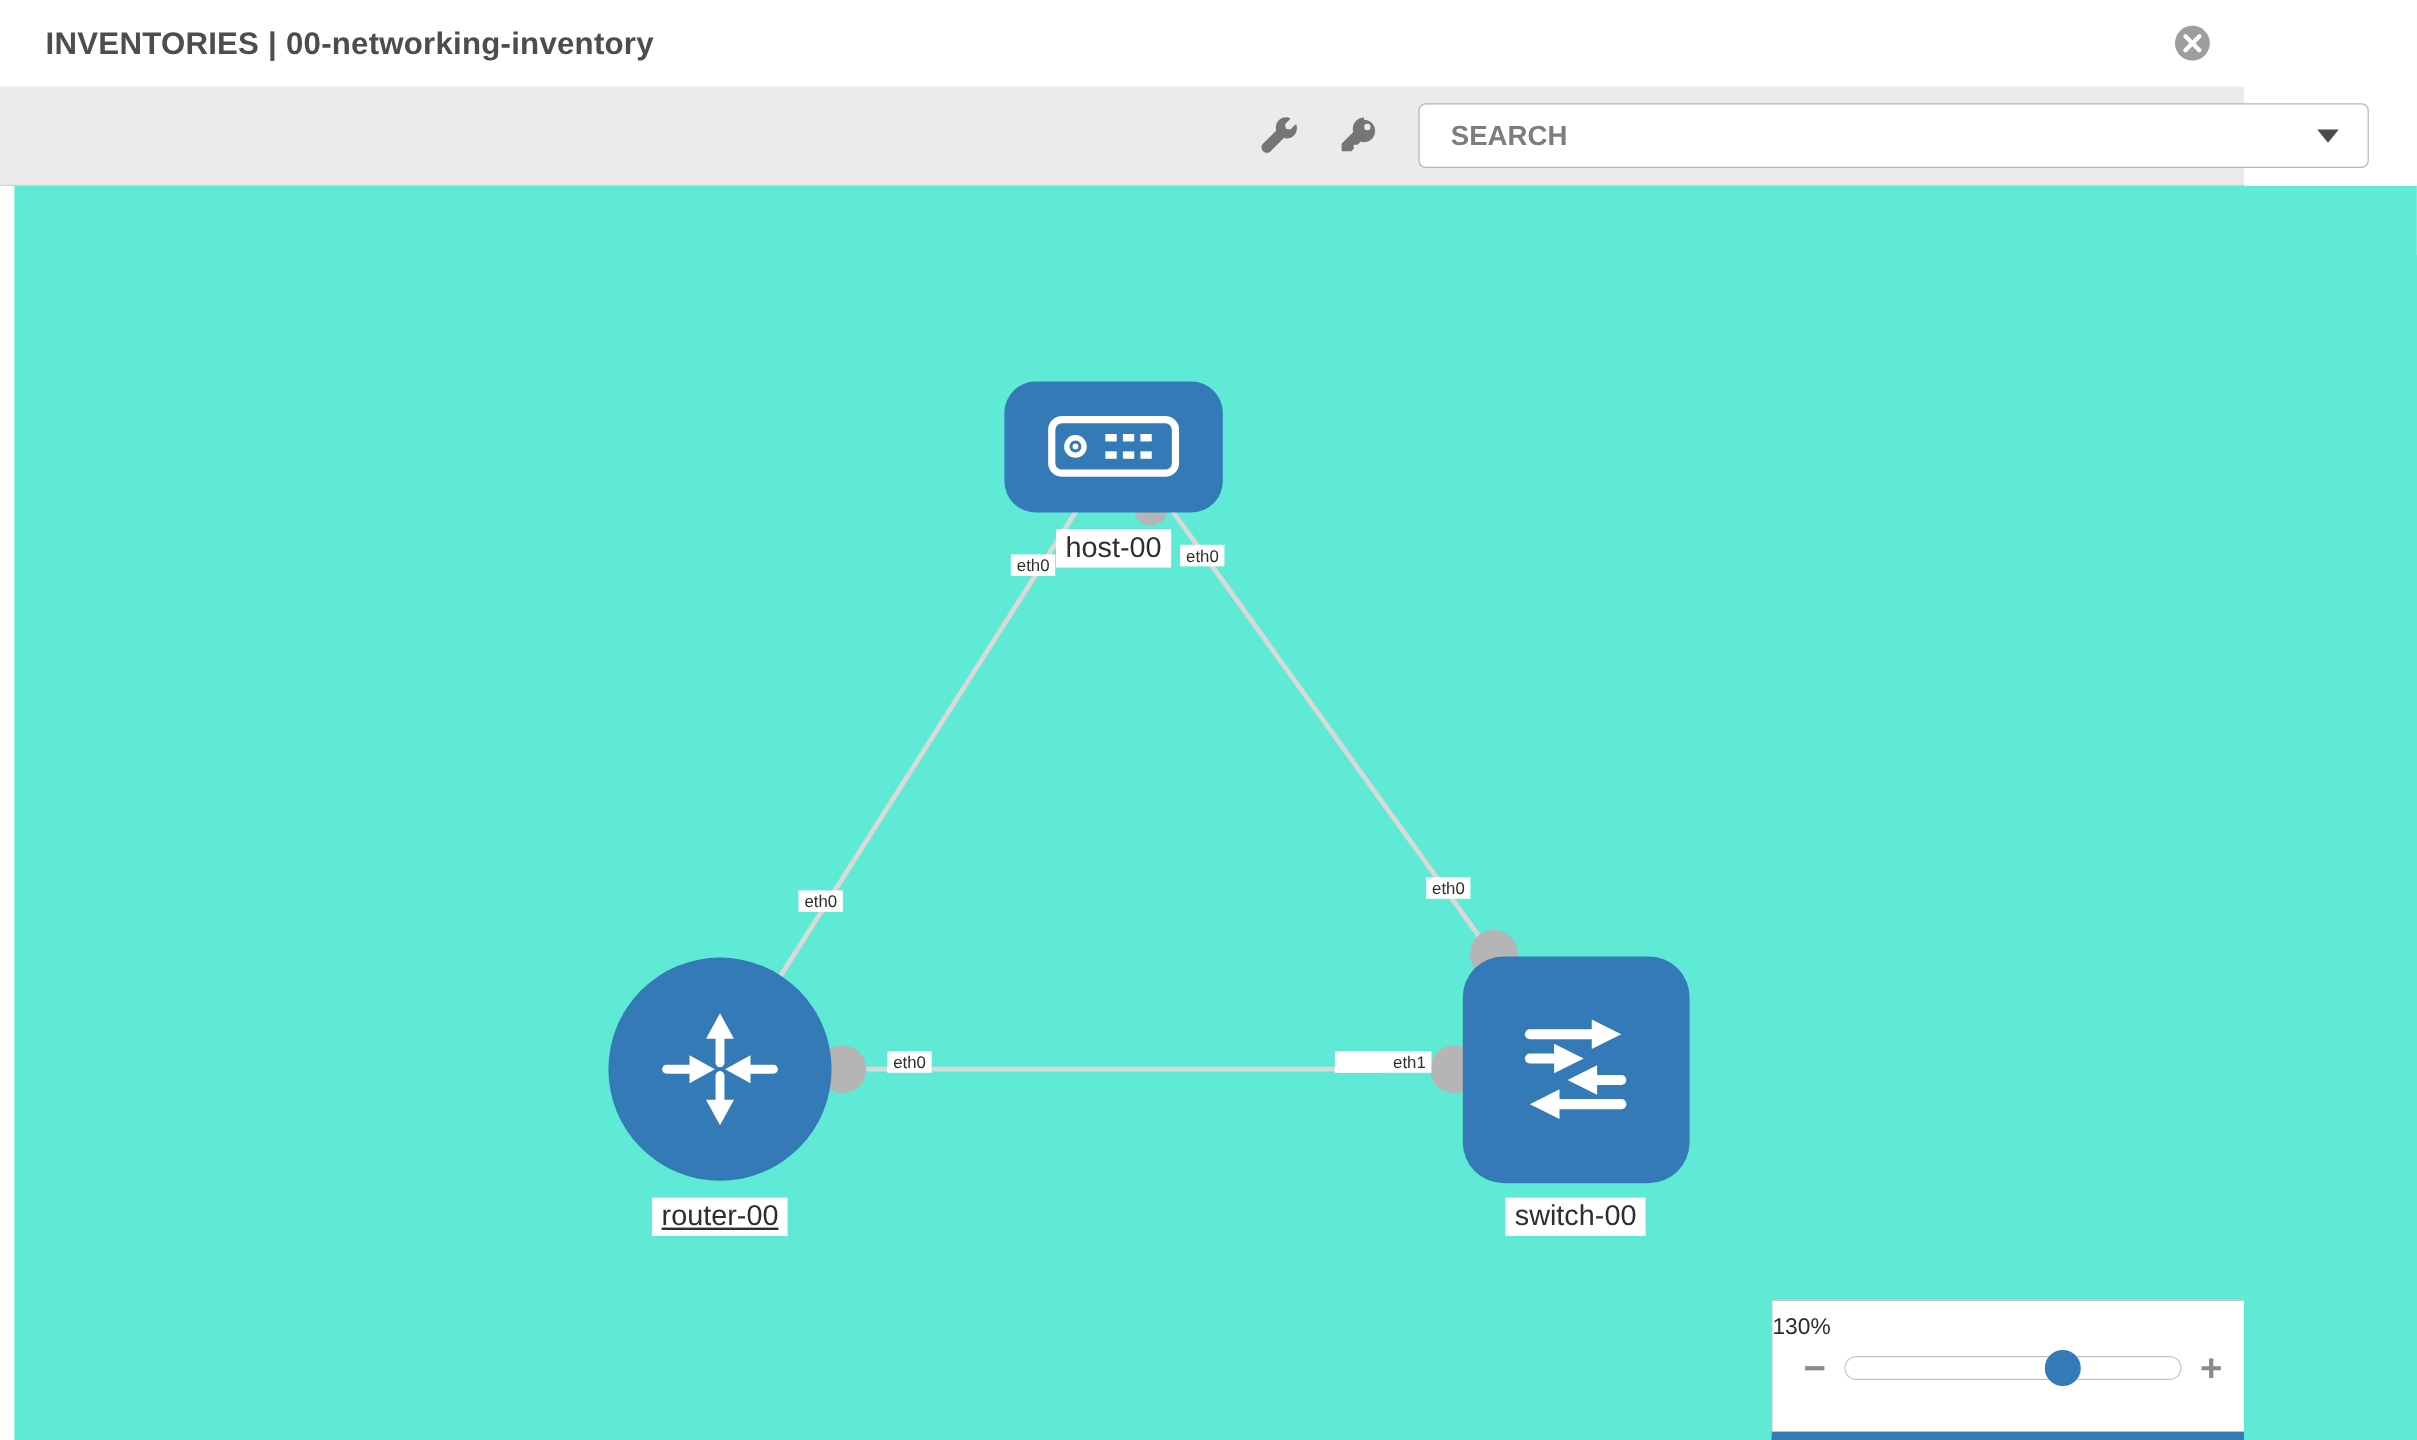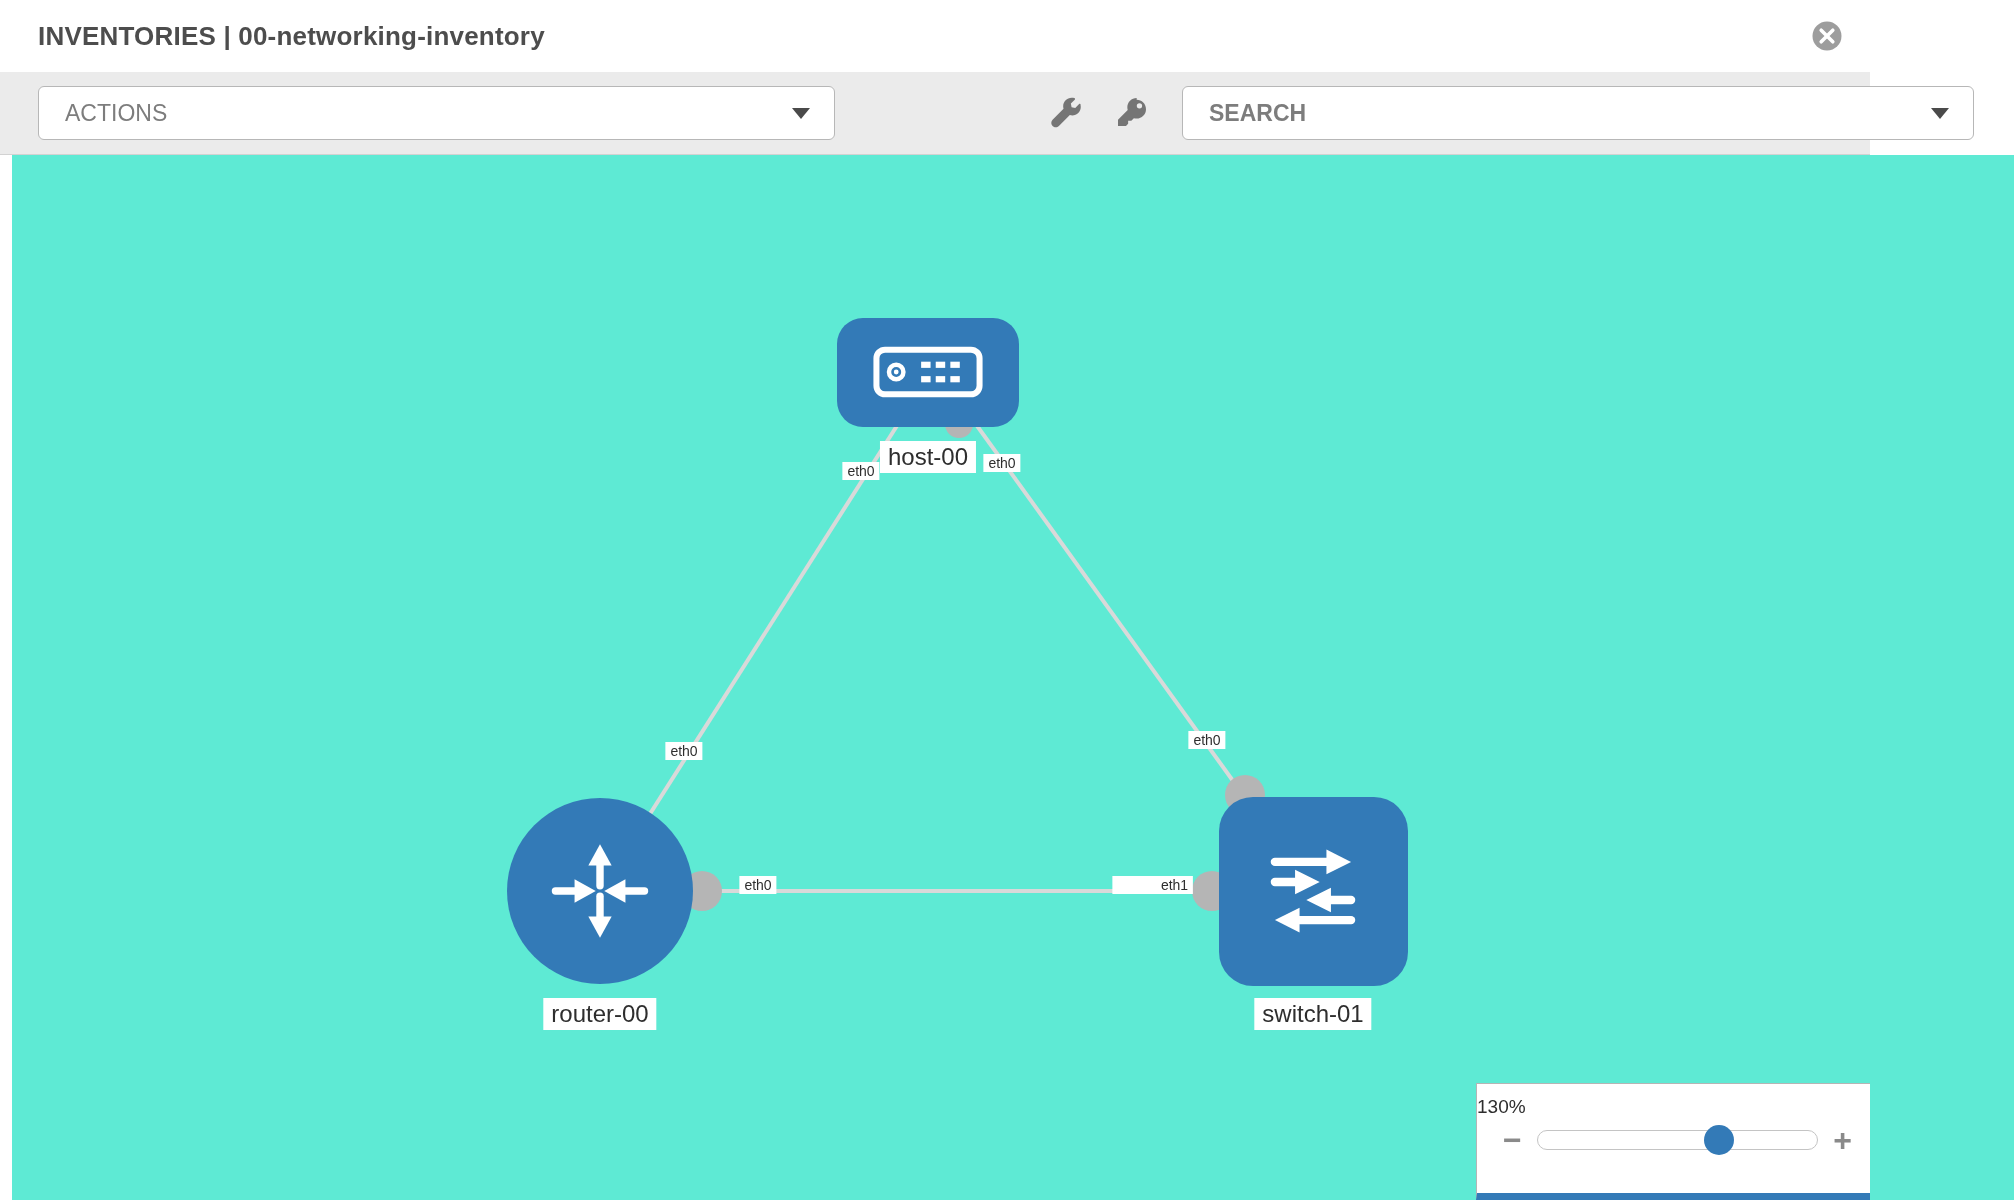--- a/index.html
+++ b/index.html
@@ -70,24 +70,20 @@
     <div class="page-title">INVENTORIES | 00-networking-inventory</div>
     <div class="close-btn">
       <svg width="38" height="38" viewBox="0 0 38 38">
         <circle cx="19" cy="19" r="14.5" fill="#9d9d9d"></circle>
         <path d="M13.2 13.2l11.6 11.6M24.8 13.2L13.2 24.8" stroke="#fff" stroke-width="3.6" stroke-linecap="round"></path>
       </svg>
     </div>
   </div>
 
   <div class="toolbar">
-    <div class="dropdown actions">
-      <span>ACTIONS</span>
-      <span class="chevron"></span>
-    </div>
 
     <div class="tool-icon wrench">
       <svg width="34" height="34" viewBox="0 0 24 24">
         <path fill="#757575" d="M22.4 6c-.12-.5-.76-.67-1.12-.3l-2.75 2.75-2.6-.5-.5-2.6L18.18 2.6c.37-.37.2-1-.3-1.12C17.3 1.33 16.66 1.25 16 1.25 12.7 1.25 10 3.95 10 7.25c0 .6.09 1.17.26 1.72l-7.73 7.73c-1.23 1.23-1.23 3.22 0 4.45 1.23 1.23 3.22 1.23 4.45 0l7.73-7.73c.55.17 1.13.26 1.72.26 3.3 0 6-2.7 6-6 0-.58-.08-1.15-.23-1.68z"></path>
       </svg>
     </div>
     <div class="tool-icon key">
       <svg width="32" height="32" viewBox="0 0 24 24">
         <path fill="#757575" d="M15.5 1.5c-3.87 0-7 3.13-7 7 0 .7.1 1.38.3 2.02L1.5 17.8v4.7h6l1.6-1.6v-2.4h2.4l1.9-1.9c.67.2 1.38.3 2.1.3 3.87 0 7-3.13 7-7s-3.13-7-7-7zm2.1 3.9a2 2 0 1 1 0 4 2 2 0 0 1 0-4z"></path>
       </svg>
@@ -137,38 +133,38 @@
               <line x1="50" y1="55" x2="50" y2="78"></line>
               <polygon points="50,94 39,74 61,74" stroke="none"></polygon>
               <line x1="8" y1="50" x2="30" y2="50"></line>
               <polygon points="46,50 26,39 26,61" stroke="none"></polygon>
               <line x1="70" y1="50" x2="92" y2="50"></line>
               <polygon points="54,50 74,39 74,61" stroke="none"></polygon>
             </g>
           </svg>
         </span>
       </div>
-      <div class="node-label" style="left: 588px; top: 859px;">router-00</div>
+      <div class="node-label" style="left: 588px; top: 859px; text-decoration: underline;">router-00</div>
       <div class="node switch" style="left: 1206.5px; top: 641.5px; width: 189px; height: 189px;">
         <span class="node-icon">
           <svg viewBox="0 0 100 100" width="112" height="112">
             <g stroke="#fff" stroke-width="7.5" fill="#fff" stroke-linecap="round">
               <line x1="16" y1="24" x2="64" y2="24"></line>
               <polygon points="84,24 62,13 62,35" stroke="none"></polygon>
               <line x1="16" y1="42" x2="36" y2="42"></line>
               <polygon points="56,42 34,31 34,53" stroke="none"></polygon>
               <line x1="84" y1="58" x2="64" y2="58"></line>
               <polygon points="44,58 66,47 66,69" stroke="none"></polygon>
               <line x1="84" y1="76" x2="36" y2="76"></line>
               <polygon points="16,76 38,65 38,87" stroke="none"></polygon>
             </g>
           </svg>
         </span>
       </div>
-      <div class="node-label" style="left: 1301px; top: 859px;">switch-01</div>
+      <div class="node-label" style="left: 1301px; top: 859px;">switch-00</div>
       <div class="if-label" style="left: 849px; top: 316px;">eth0</div>
       <div class="if-label" style="left: 990px; top: 308px;">eth0</div>
       <div class="if-label" style="left: 672px; top: 596px;">eth0</div>
       <div class="if-label" style="left: 1195px; top: 585px;">eth0</div>
       <div class="if-label" style="left: 746px; top: 730px;">eth0</div>
       <div class="if-label" style="left: 1119px; top: 730px;">eth0</div>
       <div class="if-label" style="left: 1143px; top: 730px; padding-left: 44px;">eth1</div>
     </div>
 
   <div class="zoom-panel">

